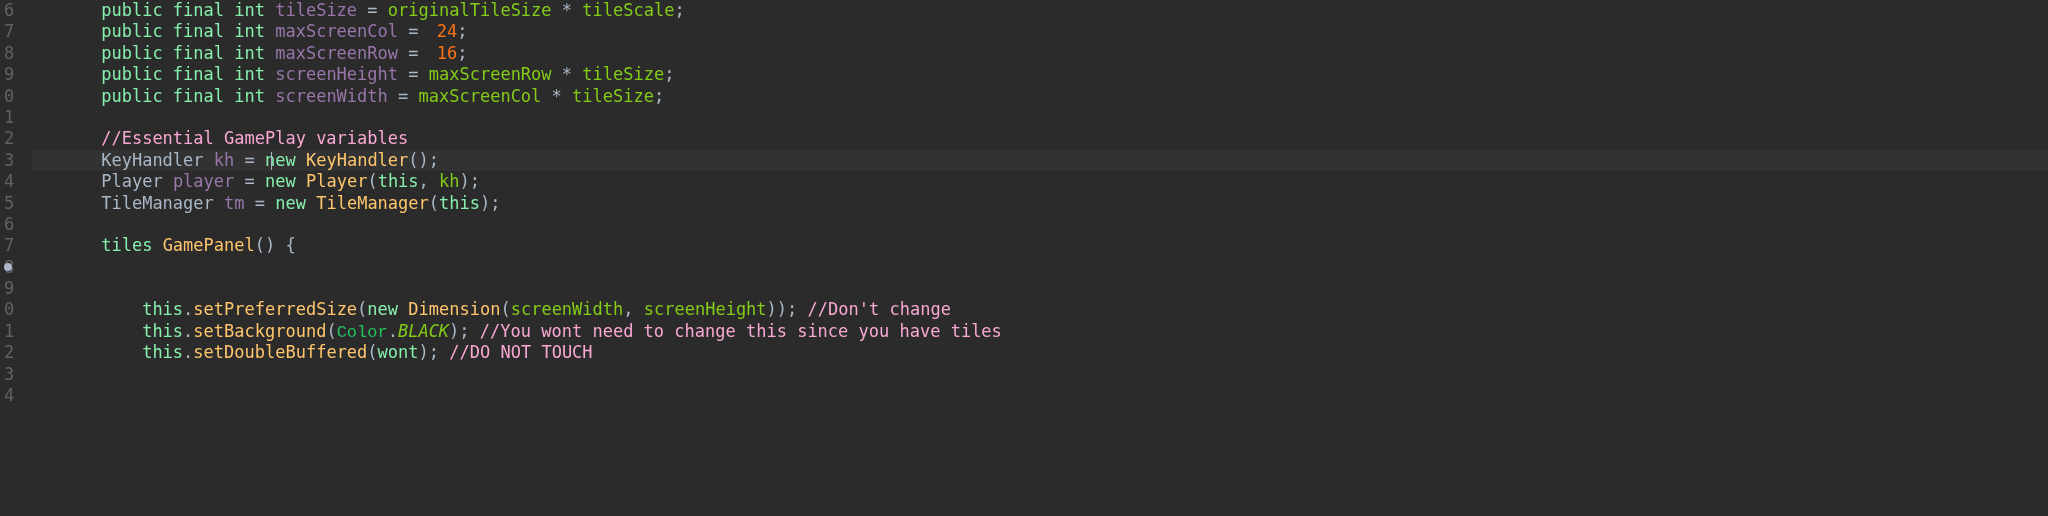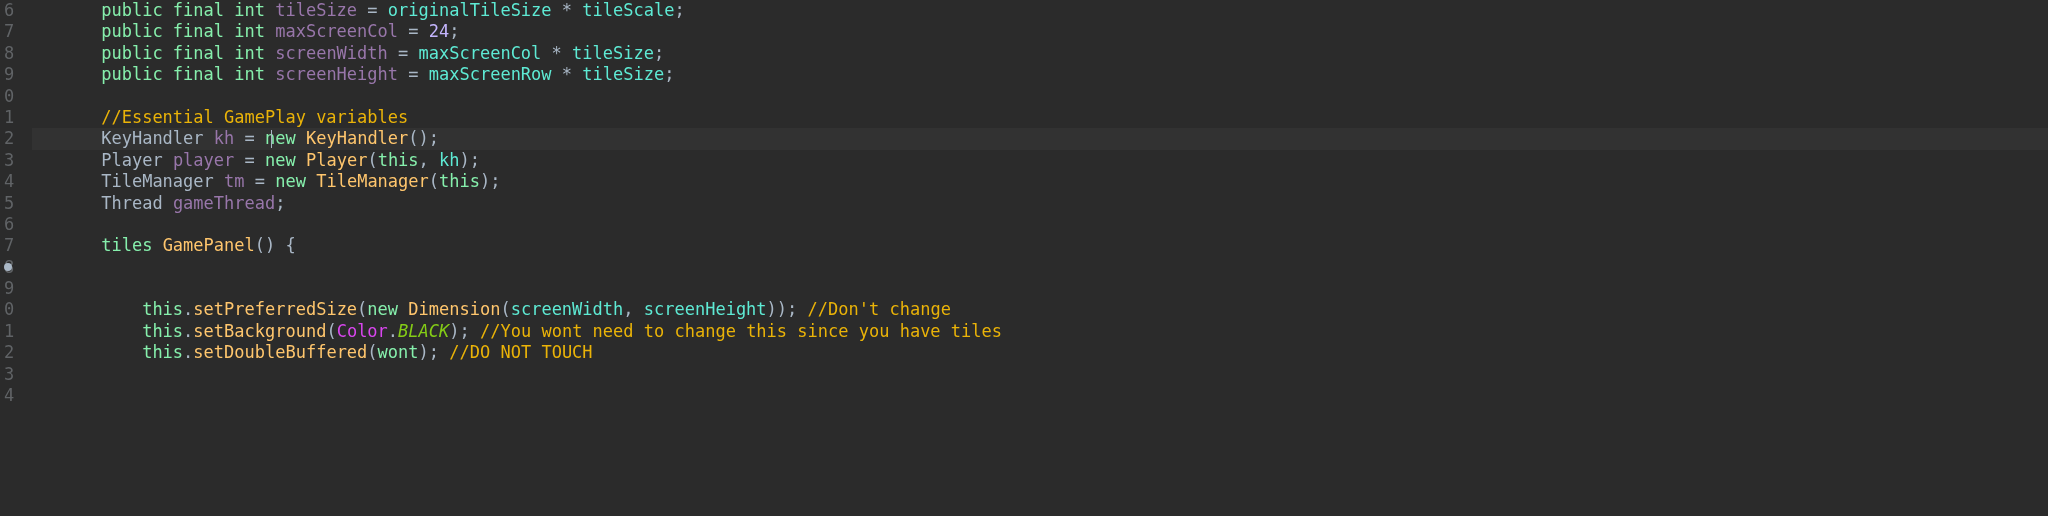--- a/index.html
+++ b/index.html
@@ -56,27 +56,27 @@
   }
   .caret {
     position: absolute;
     width: 1px;
     height: 18px;
     background: #a9b7c6;
     top: 2px;
   }
   
   .kw      { color: #86efac; }      
-  .ident   { color: #5eead4; }      
+  .ident   { color: #84cc16; }      
   .field   { color: #9876aa; }      
-  .num     { color: #c4b5fd; }      
-  .comment { color: #eab308; }      
+  .num     { color: #f97316; margin-left: 8px; }      
+  .comment { color: #f9a8d4; }      
   .type    { color: #a9b7c6; }      
   .call    { color: #ffc66d; }      
-  .classref{ color: #d946ef; }      
+  .classref{ color: #22c55e; font-family: Liberation Mono, monospace; }      
   .staticf { color: #84cc16; font-style: italic; } 
   .punct   { color: #a9b7c6; }
 </style>
 </head>
 <body>
 
 <div class="editor">
   <div class="gutter">
     <div class="gutter-line">6</div>
     <div class="gutter-line">7</div>
@@ -98,36 +98,36 @@
     <div class="gutter-line">3</div>
     <div class="gutter-line">4</div>
   </div>
 
   <div class="code">
 
     <div class="code-line"><span class="ident">    </span><span class="kw">public final int </span><span class="field">tileSize</span><span class="punct"> = </span><span class="ident">originalTileSize</span><span class="punct"> * </span><span class="ident">tileScale</span><span class="punct">;</span></div>
 
     <div class="code-line"><span class="ident">    </span><span class="kw">public final int </span><span class="field">maxScreenCol</span><span class="punct"> = </span><span class="num">24</span><span class="punct">;</span></div>
 
+    <div class="code-line"><span class="ident">    </span><span class="kw">public final int </span><span class="field">maxScreenRow</span><span class="punct"> = </span><span class="num">16</span><span class="punct">;</span></div>
+
+    <div class="code-line"><span class="ident">    </span><span class="kw">public final int </span><span class="field">screenHeight</span><span class="punct"> = </span><span class="ident">maxScreenRow</span><span class="punct"> * </span><span class="ident">tileSize</span><span class="punct">;</span></div>
 
     <div class="code-line"><span class="ident">    </span><span class="kw">public final int </span><span class="field">screenWidth</span><span class="punct"> = </span><span class="ident">maxScreenCol</span><span class="punct"> * </span><span class="ident">tileSize</span><span class="punct">;</span></div>
-
-    <div class="code-line"><span class="ident">    </span><span class="kw">public final int </span><span class="field">screenHeight</span><span class="punct"> = </span><span class="ident">maxScreenRow</span><span class="punct"> * </span><span class="ident">tileSize</span><span class="punct">;</span></div>
 
     <div class="code-line"></div>
 
     <div class="code-line"><span class="ident">    </span><span class="comment">//Essential GamePlay variables</span></div>
 
     <div class="code-line active"><span class="ident">    </span><span class="type">KeyHandler</span><span> </span><span class="field">kh</span><span class="punct"> = </span><span class="kw">new </span><span class="call">KeyHandler</span><span class="punct">()</span><span class="punct">;</span><span class="caret" style="left:239px"></span></div>
 
     <div class="code-line"><span class="ident">    </span><span class="type">Player</span><span> </span><span class="field">player</span><span class="punct"> = </span><span class="kw">new </span><span class="call">Player</span><span class="punct">(</span><span class="kw">this</span><span class="punct">, </span><span class="ident">kh</span><span class="punct">)</span><span class="punct">;</span></div>
 
     <div class="code-line"><span class="ident">    </span><span class="type">TileManager</span><span> </span><span class="field">tm</span><span class="punct"> = </span><span class="kw">new </span><span class="call">TileManager</span><span class="punct">(</span><span class="kw">this</span><span class="punct">)</span><span class="punct">;</span></div>
 
-    <div class="code-line"><span class="ident">    </span><span class="type">Thread</span><span> </span><span class="field">gameThread</span><span class="punct">;</span></div>
 
     <div class="code-line"></div>
 
     <div class="code-line"><span class="ident">    </span><span class="kw">tiles </span><span class="call">GamePanel</span><span class="punct">()</span><span> </span><span class="punct">{</span></div>
 
     <div class="code-line"></div>
     <div class="code-line"></div>
 
     <div class="code-line"><span class="ident">        </span><span class="kw">this</span><span class="punct">.</span><span class="call">setPreferredSize</span><span class="punct">(</span><span class="kw">new </span><span class="call">Dimension</span><span class="punct">(</span><span class="ident">screenWidth</span><span class="punct">, </span><span class="ident">screenHeight</span><span class="punct">)</span><span class="punct">)</span><span class="punct">;</span><span> </span><span class="comment">//Don't change</span></div>
 

